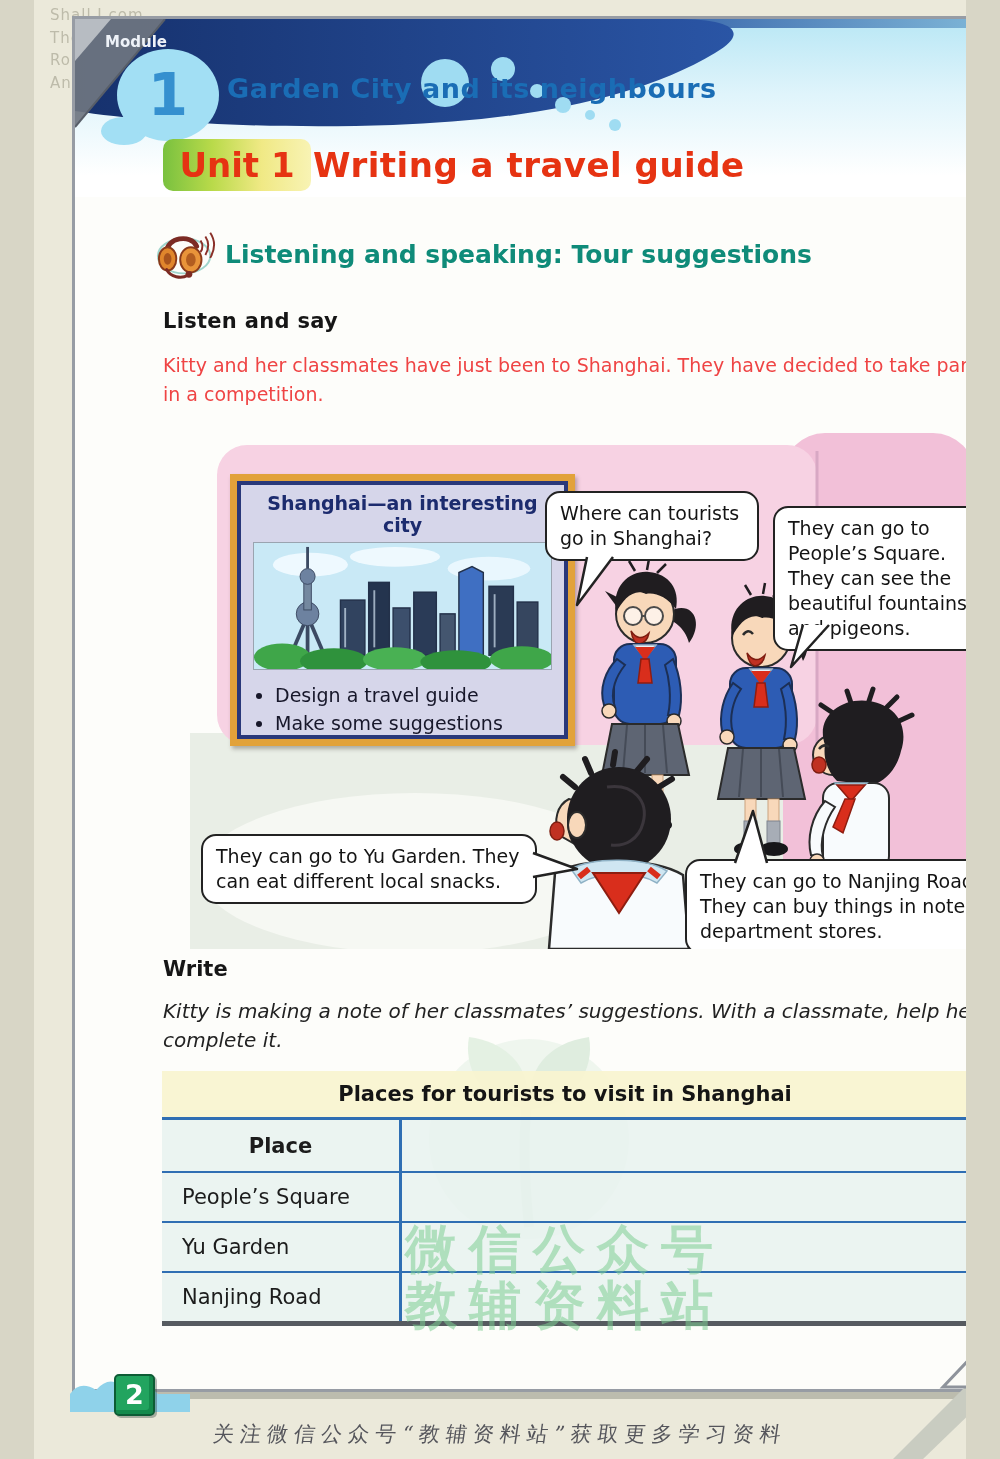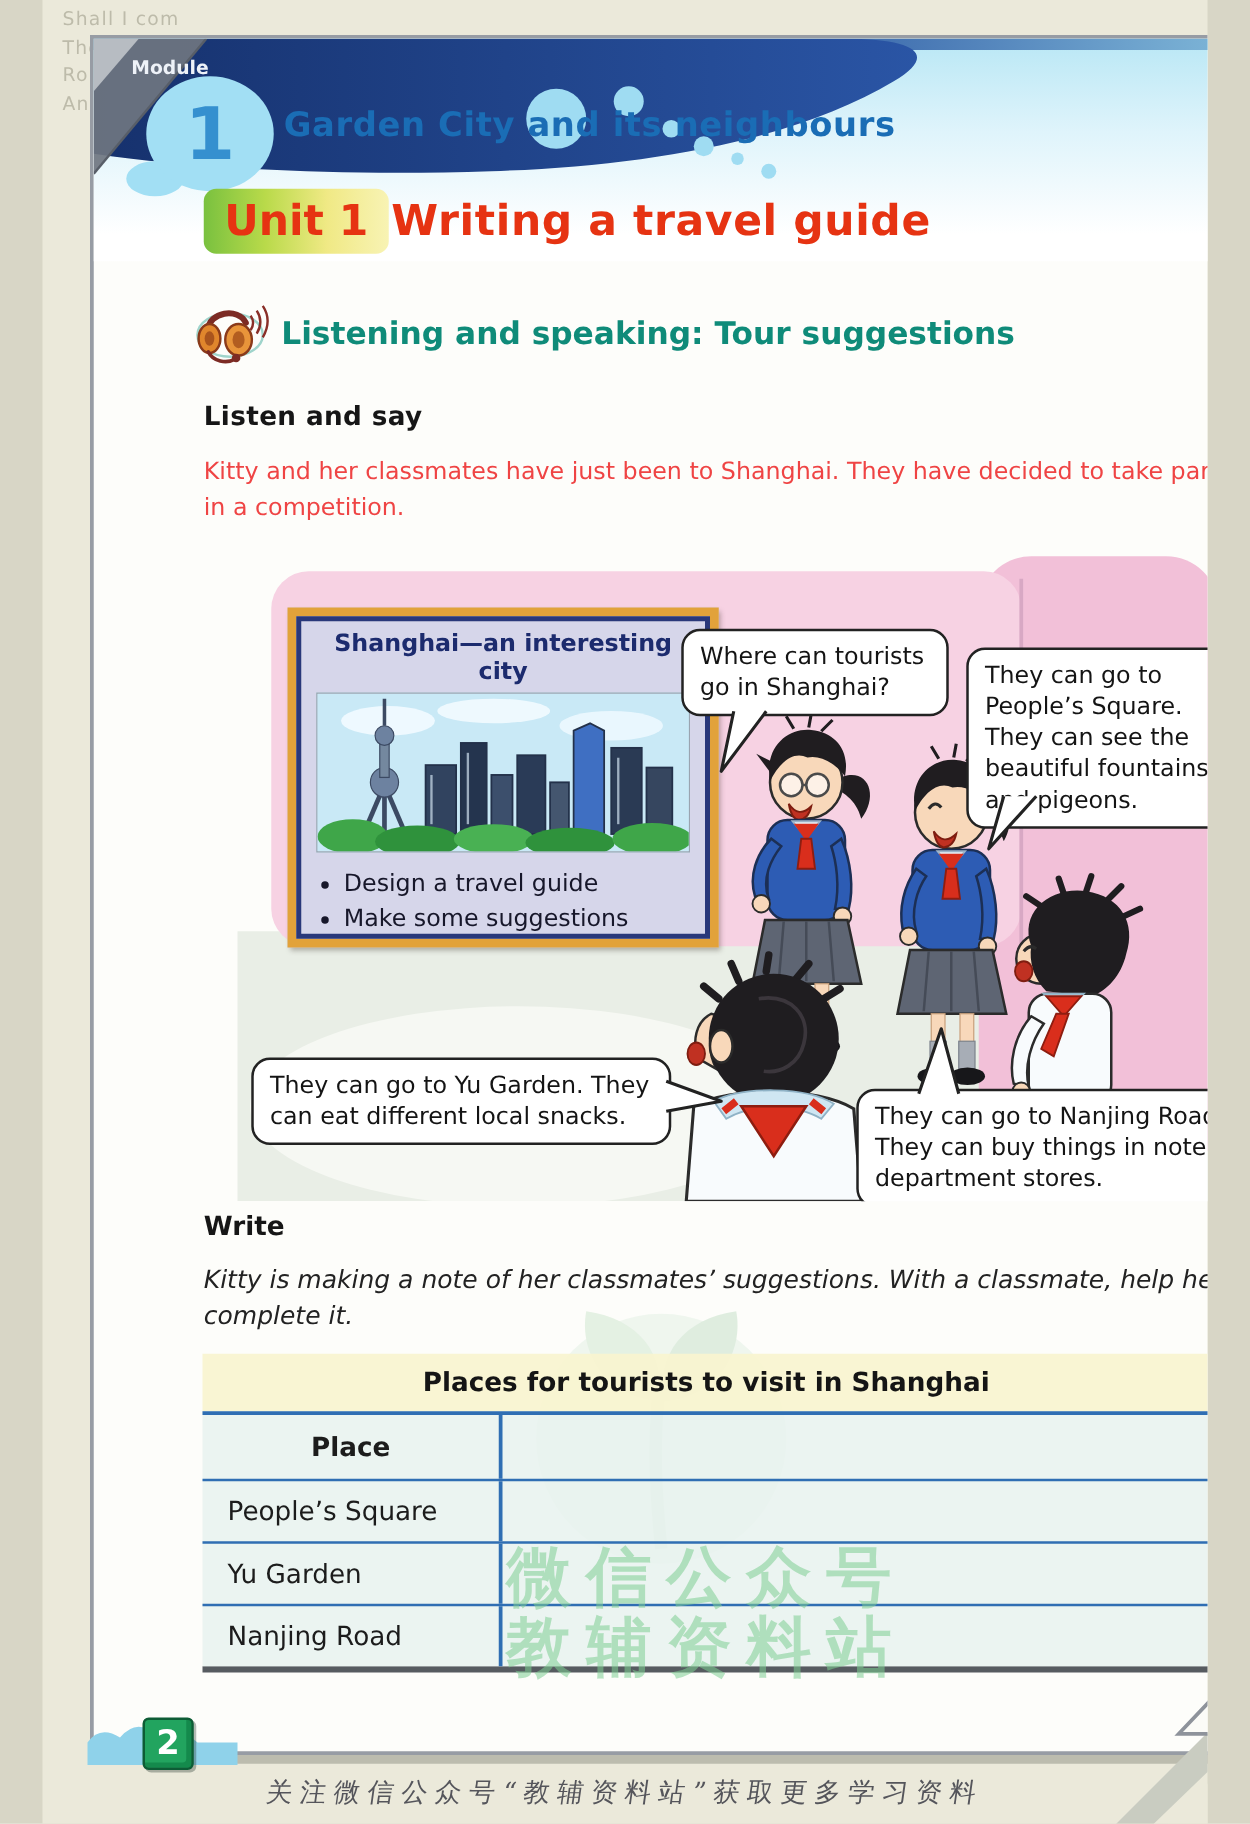--- a/index.html
+++ b/index.html
@@ -4,21 +4,21 @@
 <style>
   * { margin:0; padding:0; box-sizing:border-box; }
   body { background:#d8d6c6; font-family:"DejaVu Sans", sans-serif; }
   #canvas { position:relative; width:932px; height:1459px; background:#ebe9da; overflow:hidden; margin:0 auto; }
 
   
   .bleed { position:absolute; left:16px; top:4px; color:#aeac9a; font-size:15px; line-height:1.5;
            opacity:.75; letter-spacing:1px; filter:blur(.4px); }
 
   
-  .page { position:absolute; left:38px; top:28px; width:921px; height:1376px; background:#fdfdfa;
+  .page { position:absolute; left:38px; top:16px; width:921px; height:1376px; background:#fdfdfa;
           border:3px solid #979ca4; border-right-width:5px; box-shadow:9px 9px 0 -2px rgba(150,152,138,.55); }
 
   
   .banner { position:absolute; left:0; top:0; width:100%; height:178px; overflow:hidden;
             background:linear-gradient(180deg,#b9e7f5 0%,#dff4fb 42%,#ffffff 88%); }
   .banner-strip { position:absolute; left:0; top:0; width:100%; height:9px;
             background:linear-gradient(90deg,#16326e 0%,#27519f 55%,#7fb7d8 100%); }
   .swoosh { position:absolute; left:0; top:0; }
   .fold { position:absolute; left:0; top:0; }
   .module-label { position:absolute; left:30px; top:14px; color:#eef2f8; font-size:15px; font-weight:bold; }

